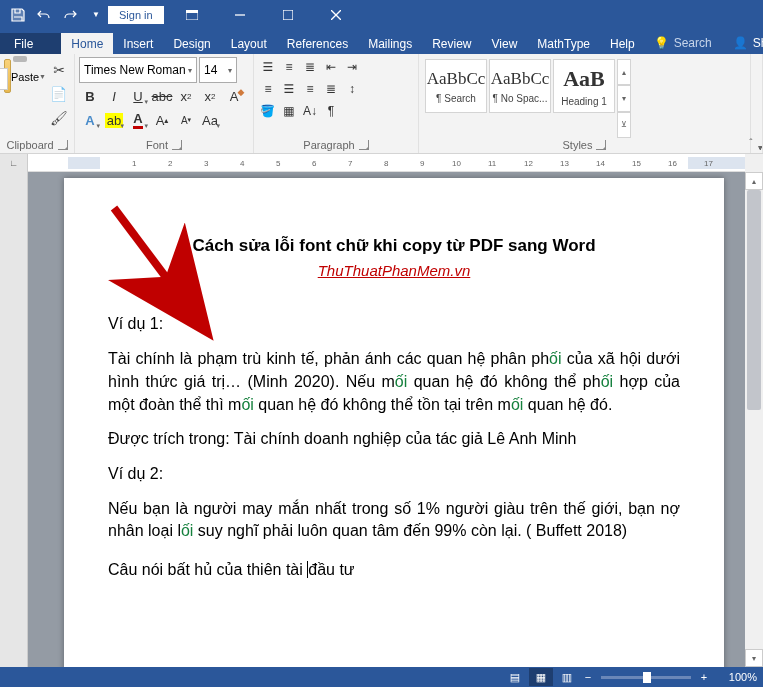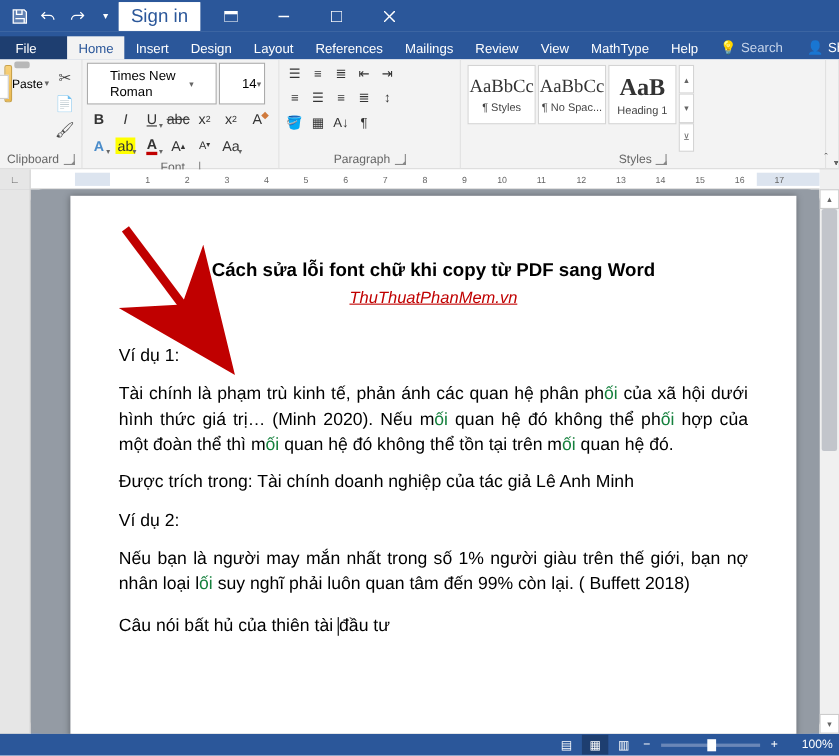--- a/index.html
+++ b/index.html
@@ -3,21 +3,21 @@
 <meta charset="utf-8">
 <style>
 * { margin: 0; padding: 0; box-sizing: border-box; font-family: "Segoe UI", Tahoma, sans-serif; }
 body { width: 763px; height: 687px; background: #fff; overflow: hidden; font-size: 12px; }
 
 .titlebar { height: 29px; background: #2b579a; color: #fff; display: flex; align-items: center; }
 .tb-left { display: flex; align-items: center; padding-left: 6px; gap: 2px; }
 .tb-icon { width: 24px; height: 24px; display: flex; align-items: center; justify-content: center; cursor: pointer; }
 .tb-center { flex: 1; text-align: center; font-size: 12px; }
 .tb-right { display: flex; align-items: center; gap: 8px; padding-right: 6px; }
-.signin { background: #fff; color: #2b579a; padding: 2px 10px; font-size: 17px; border: 1px solid #fff; cursor: pointer; }
+.signin { background: #fff; color: #2b579a; padding: 2px 10px; font-size: 11px; border: 1px solid #fff; cursor: pointer; }
 .win-btn { width: 40px; height: 26px; display: flex; align-items: center; justify-content: center; cursor: pointer; }
 
 .tabbar { height: 25px; background: #2b579a; display: flex; align-items: flex-end; }
 .tab { color: #fff; font-size: 12px; padding: 4px 10px 3px; cursor: pointer; }
 .tab.file { background: #1e3e70; padding-left: 14px; padding-right: 28px; }
 .tab.active { background: #f3f3f3; color: #2b579a; }
 .tab-right { margin-left: auto; display: flex; align-items: center; }
 .tab-search { color: #c7d5ea; padding: 4px 10px; display: flex; align-items: center; gap: 4px; }
 .share { color: #fff; padding: 4px 12px; display: flex; align-items: center; gap: 4px; }
 
@@ -31,21 +31,21 @@
 .clip-body { display: flex; align-items: flex-start; gap: 2px; }
 .paste { display: flex; flex-direction: row; align-items: center; width: 42px; padding-top: 2px; cursor: pointer; }
 .paste-icon { width: 32px; height: 34px; background: linear-gradient(#f9d27a,#e9b84f); border: 1px solid #c9a24a; border-radius: 2px; position: relative; }
 .paste-icon::before { content: ""; position: absolute; top: -4px; left: 8px; width: 14px; height: 6px; background: #b8b8b8; border-radius: 2px; }
 .paste-icon::after { content: ""; position: absolute; bottom: 2px; right: 2px; width: 16px; height: 20px; background: #fff; border: 1px solid #ccc; }
 .clip-side { display: flex; flex-direction: column; gap: 2px; padding-top: 2px; }
 .mini { width: 22px; height: 22px; display: flex; align-items: center; justify-content: center; cursor: pointer; font-size: 14px; color: #444; }
 
 .font-body { width: 170px; }
 .font-row { display: flex; gap: 2px; margin-bottom: 2px; align-items: center; }
-.combo { background: #fff; border: 1px solid #ababab; height: 38px; display: flex; align-items: center; padding: 0 20px; font-size: 12px; cursor: pointer; }
+.combo { background: #fff; border: 1px solid #ababab; height: 26px; display: flex; align-items: center; padding: 0 4px; font-size: 12px; cursor: pointer; }
 .combo .dd { margin-left: auto; font-size: 8px; color: #666; }
 .fname { width: 118px; }
 .fsize { width: 38px; }
 .btn22 { width: 22px; height: 22px; display: flex; align-items: center; justify-content: center; cursor: pointer; font-size: 13px; color: #333; position: relative; }
 .btn20 { width: 20px; height: 20px; display: flex; align-items: center; justify-content: center; cursor: pointer; font-size: 12px; color: #333; }
 .dd-tiny { font-size: 7px; position: absolute; right: 1px; bottom: 1px; color: #666; }
 
 .para-body { width: 156px; }
 .para-row { display: flex; gap: 1px; margin-bottom: 2px; }
 
@@ -274,21 +274,21 @@
     <div class="group-label">
         <span>Paragraph</span>
         <span class="diag"></span>
       </div>
   </div>
 
   <div class="group" style="flex:1">
     <div class="group-body styles-body">
       <div class="style-card">
         <div class="style-prev">AaBbCc</div>
-        <div class="style-name">¶ Styles</div>
+        <div class="style-name">¶ Search</div>
       </div>
       <div class="style-card">
         <div class="style-prev">AaBbCc</div>
         <div class="style-name">¶ No Spac...</div>
       </div>
       <div class="style-card">
         <div class="style-prev" style="font-size:22px;font-weight:bold">AaB</div>
         <div class="style-name">Heading 1</div>
       </div>
       <div class="style-scroll">

